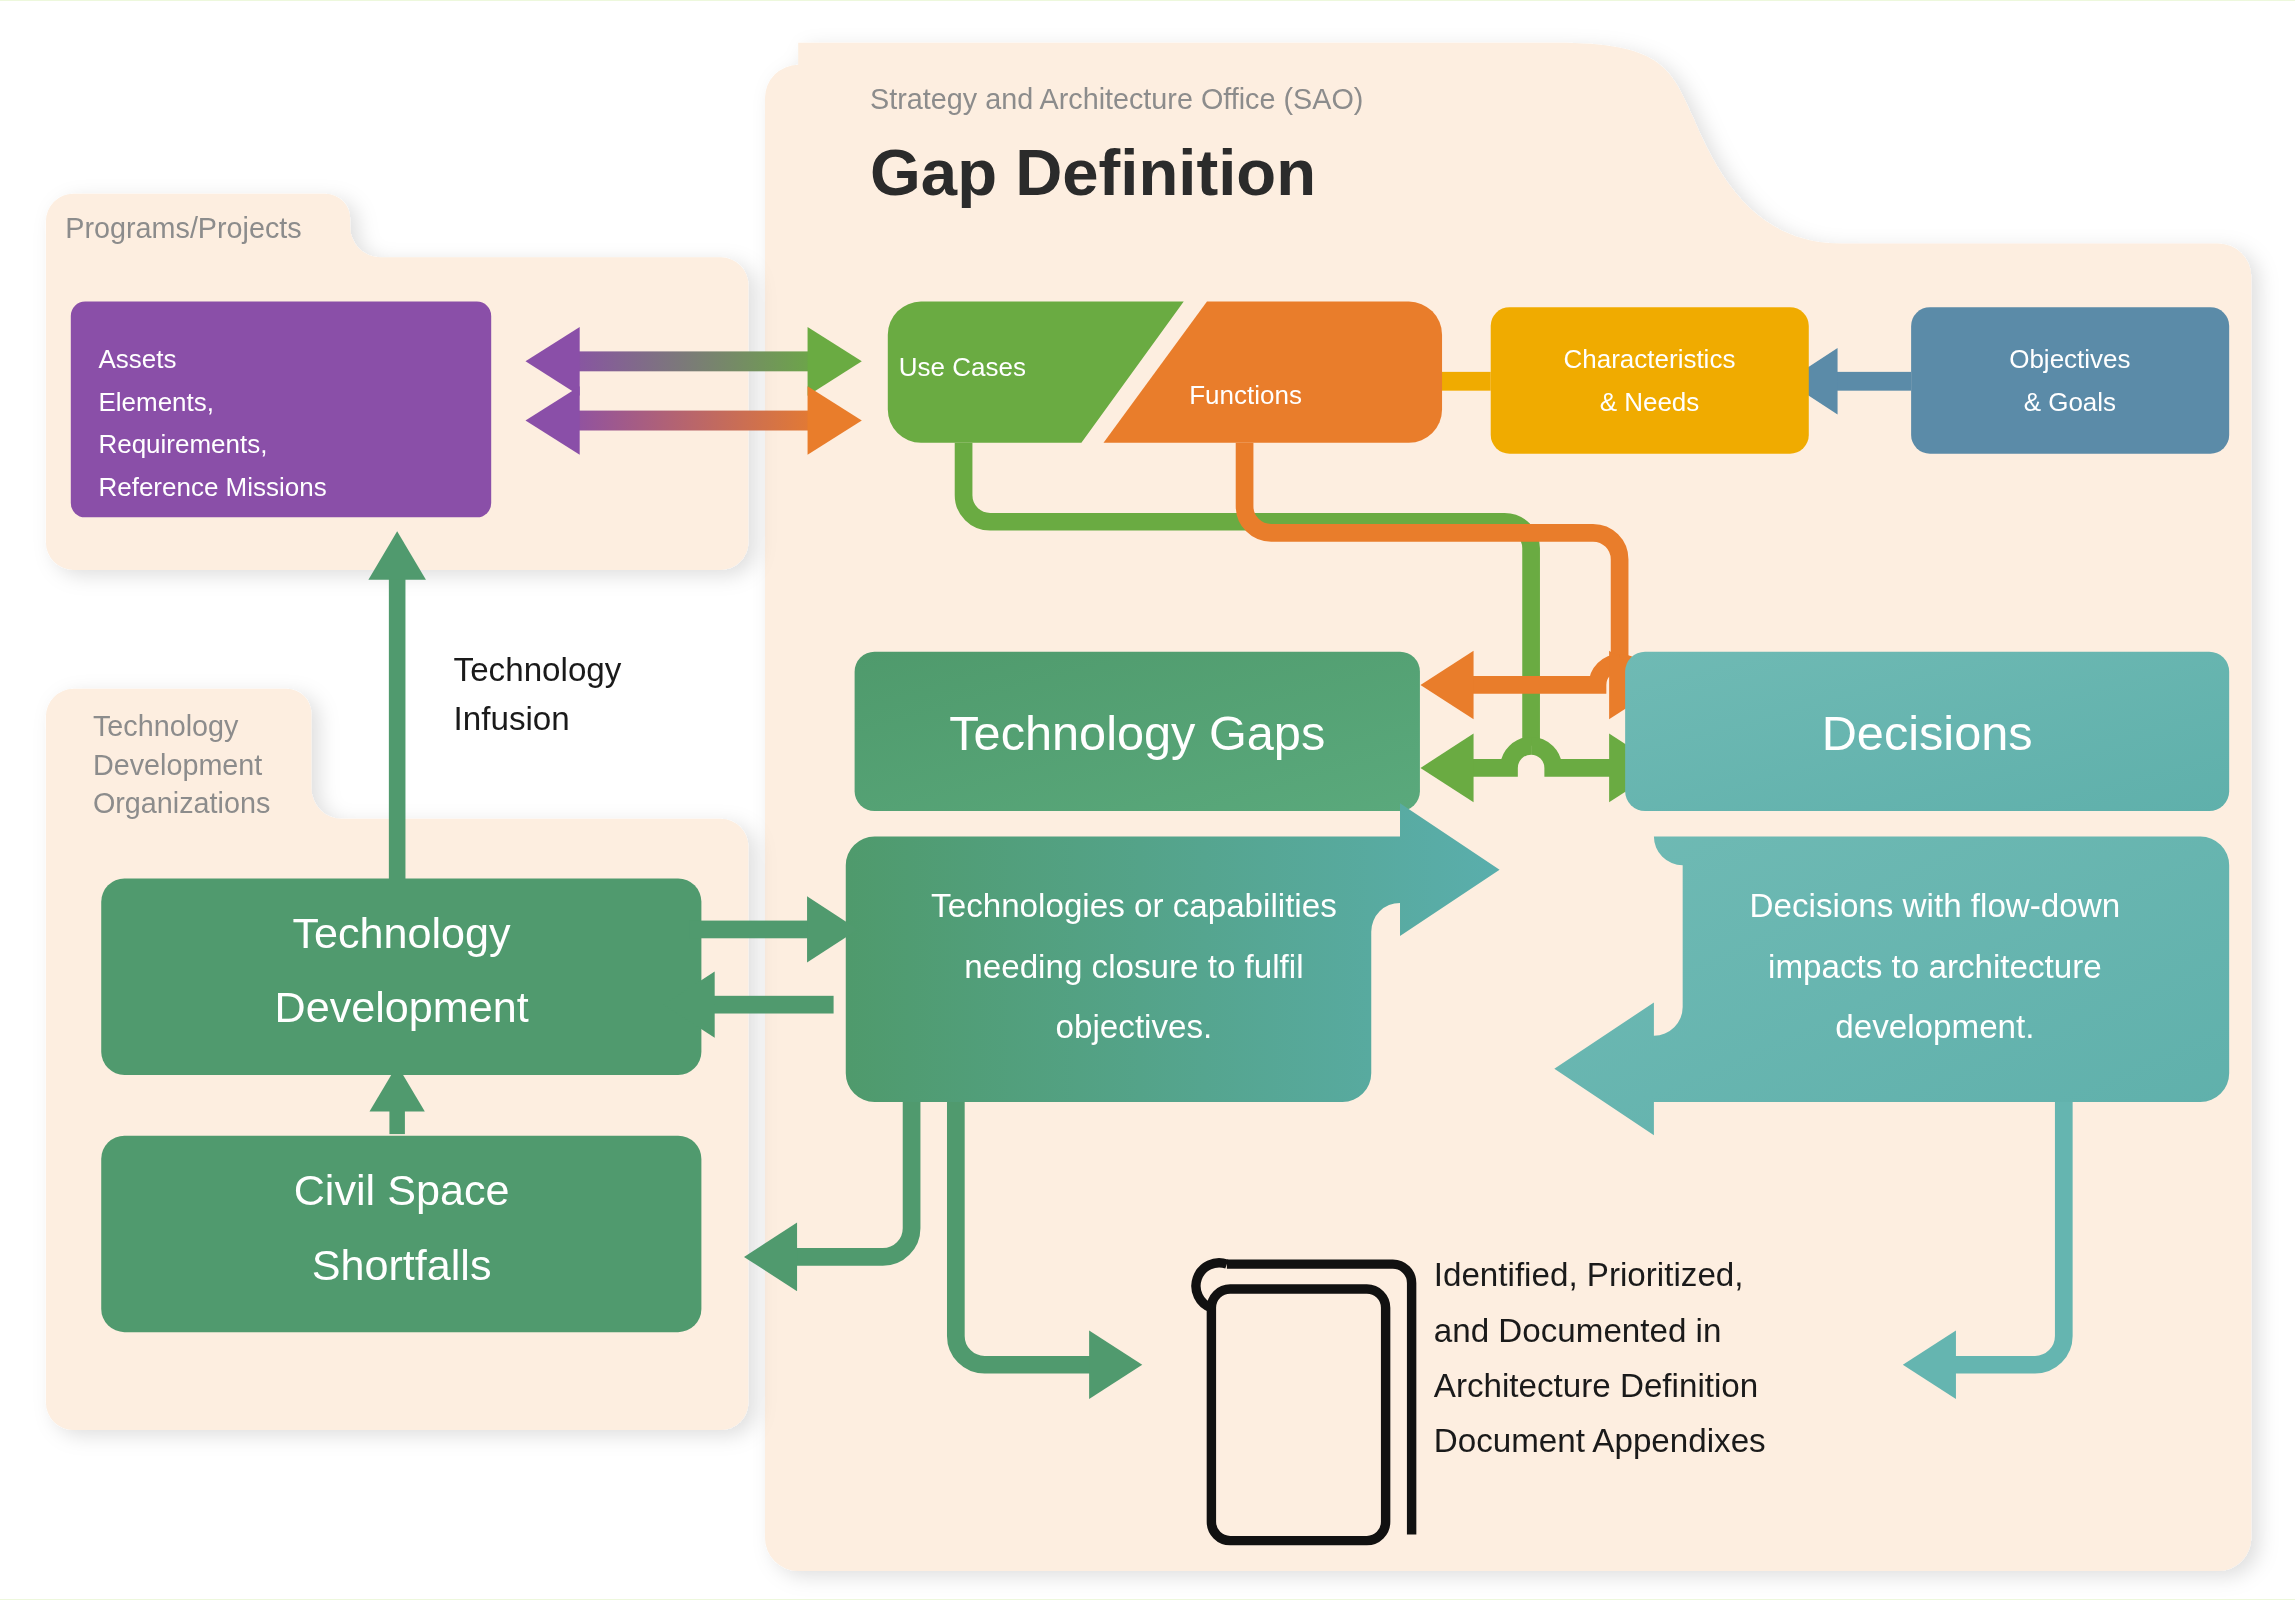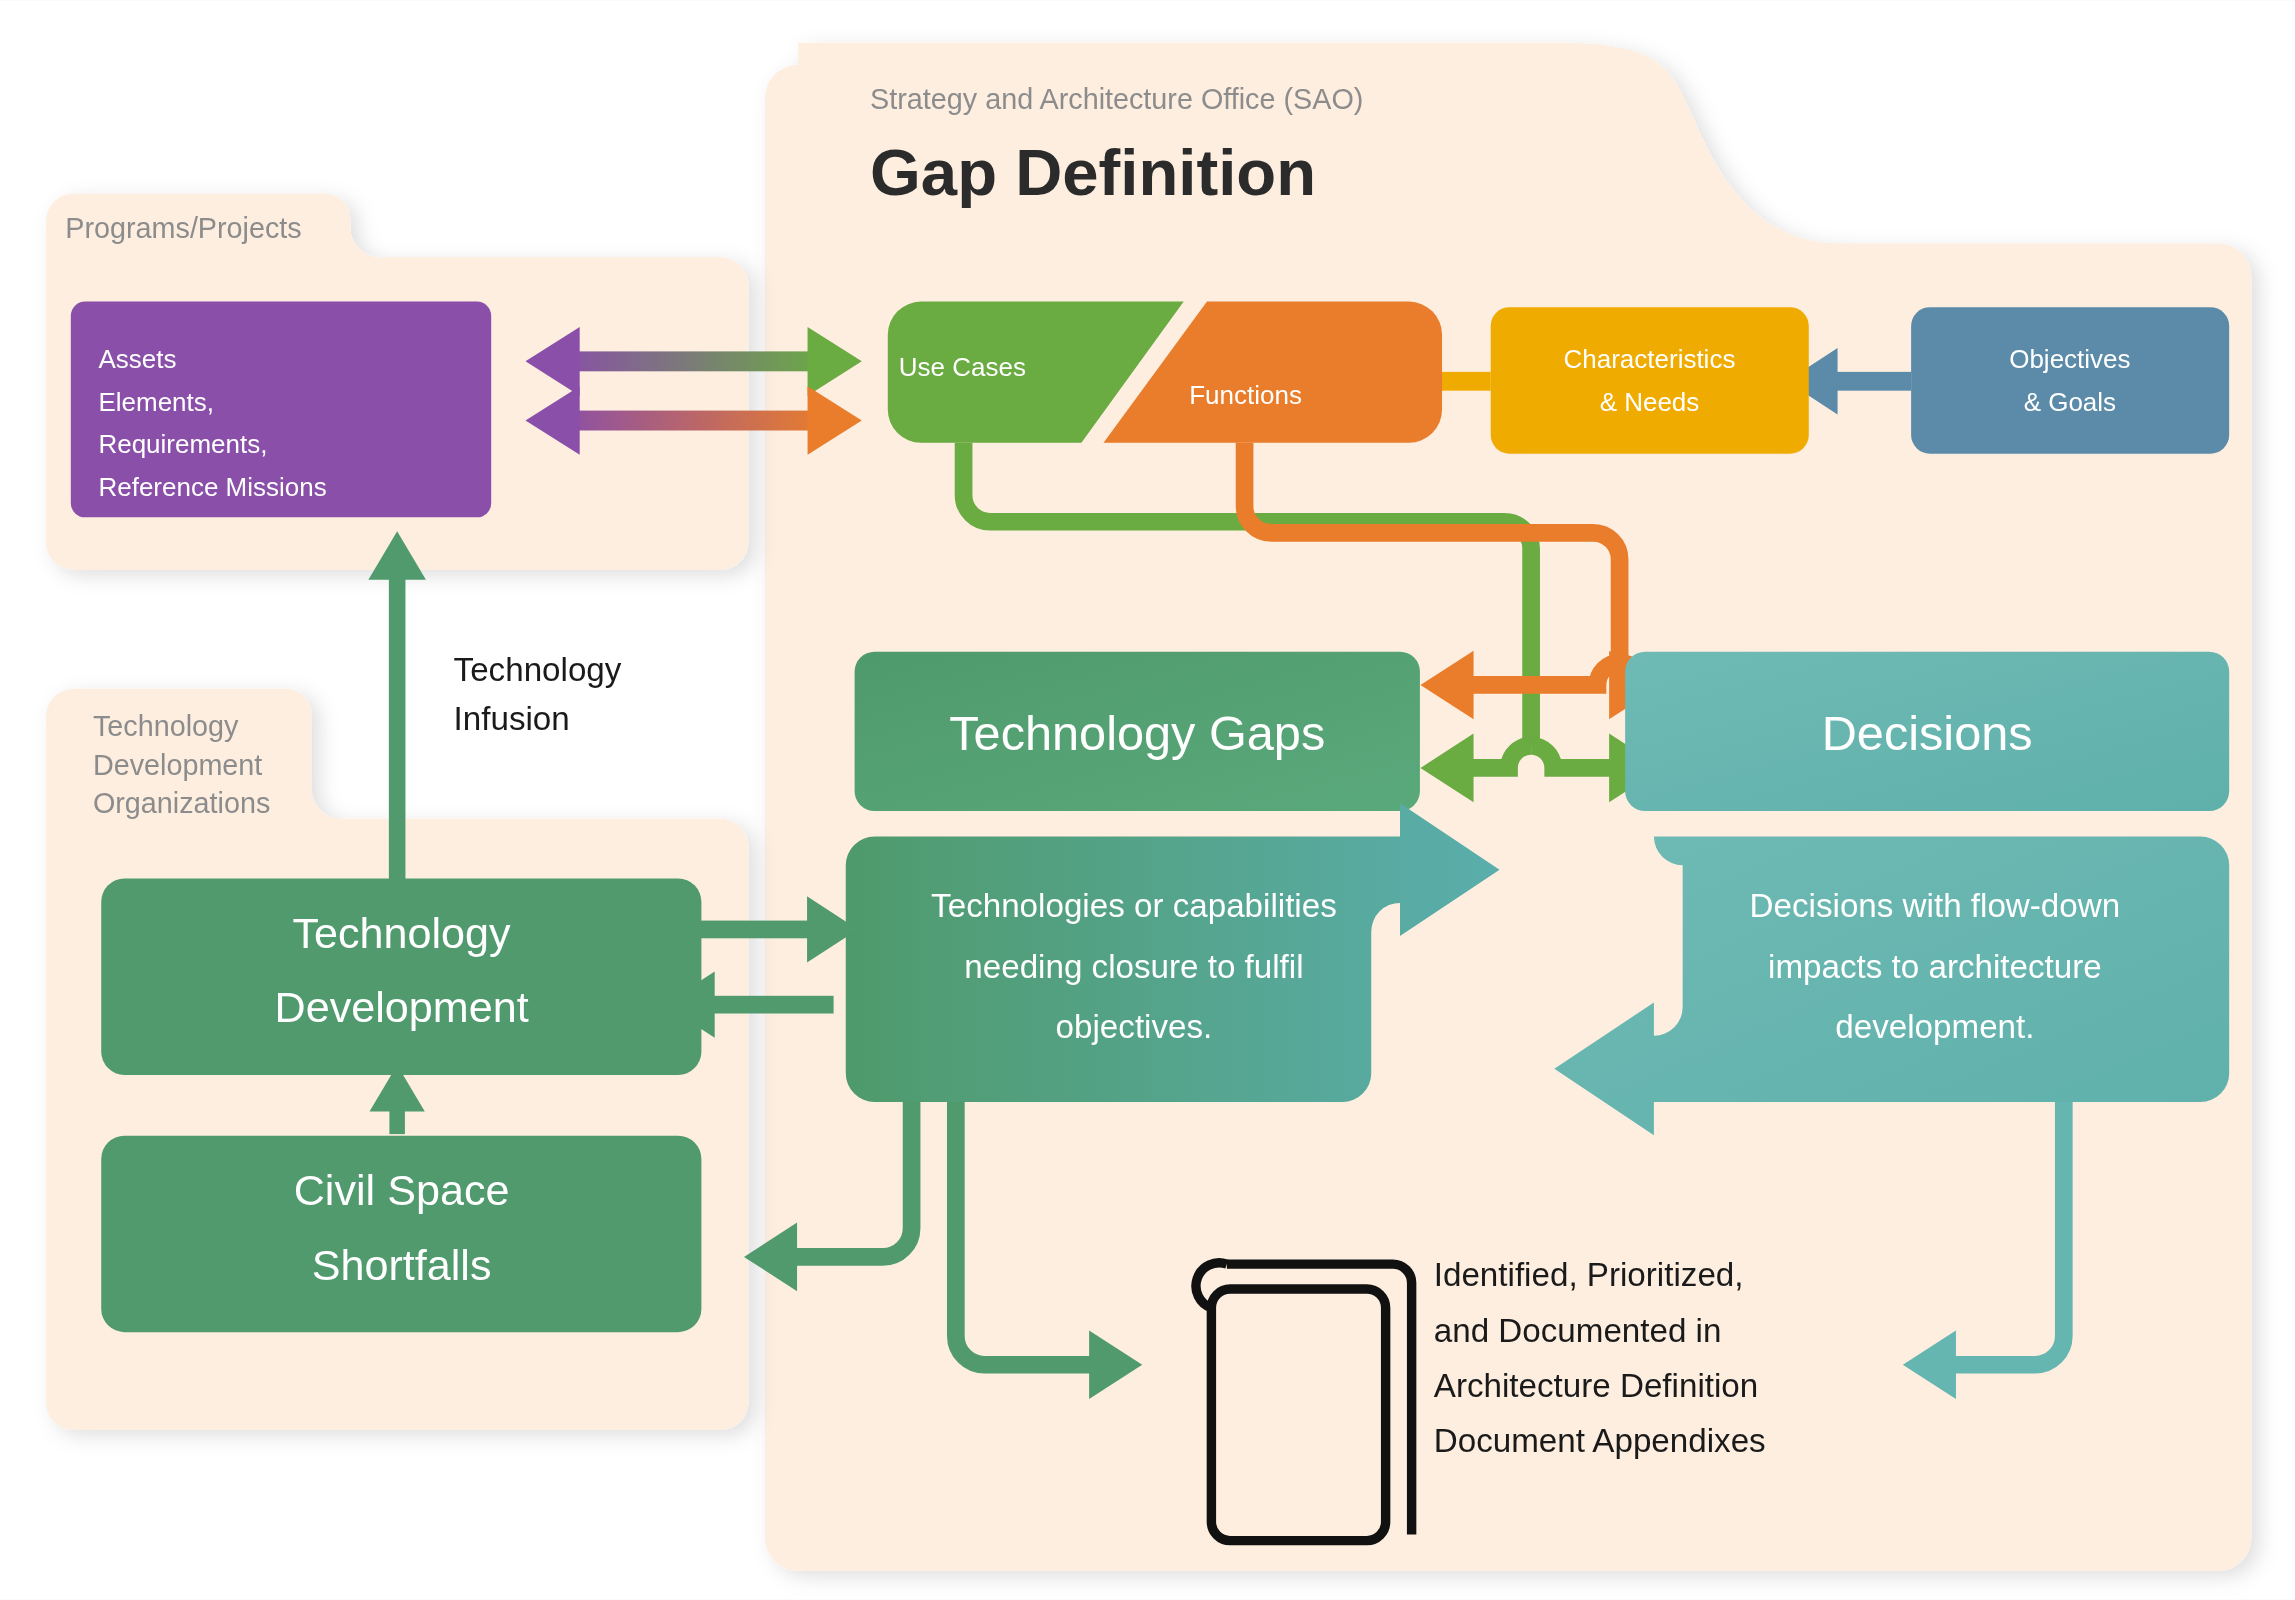--- a/index.html
+++ b/index.html
@@ -1,17 +1,17 @@
 <!DOCTYPE html>
 <html style="font-size:8.9px"><head>
 <meta charset="utf-8">
 <style>
   html,body{margin:0;padding:0;background:#ffffff;}
   body{font-family:"Liberation Sans",sans-serif;}
-  #stage{position:relative;width:2295px;height:1600px;overflow:hidden;background:#e5e5e5;}
+  #stage{position:relative;width:2295px;height:1600px;overflow:hidden;background:#84cc16;}
   svg{display:block;width:2295px;height:1600px;}
   .ftext{font-family:"Liberation Sans",sans-serif;}
   .panel-label{fill:#8c8c8c;font-size:52px;}
   .sao-label{fill:#8c8c8c;font-size:52px;}
   .big-title{fill:#2b2b2b;font-size:118px;font-weight:bold;}
   .wht{fill:#ffffff;}
   .blk{fill:#1a1a1a;}
   .t-small{font-size:47px;}
   .t-med{font-size:60px;}
   .t-large{font-size:78px;}

